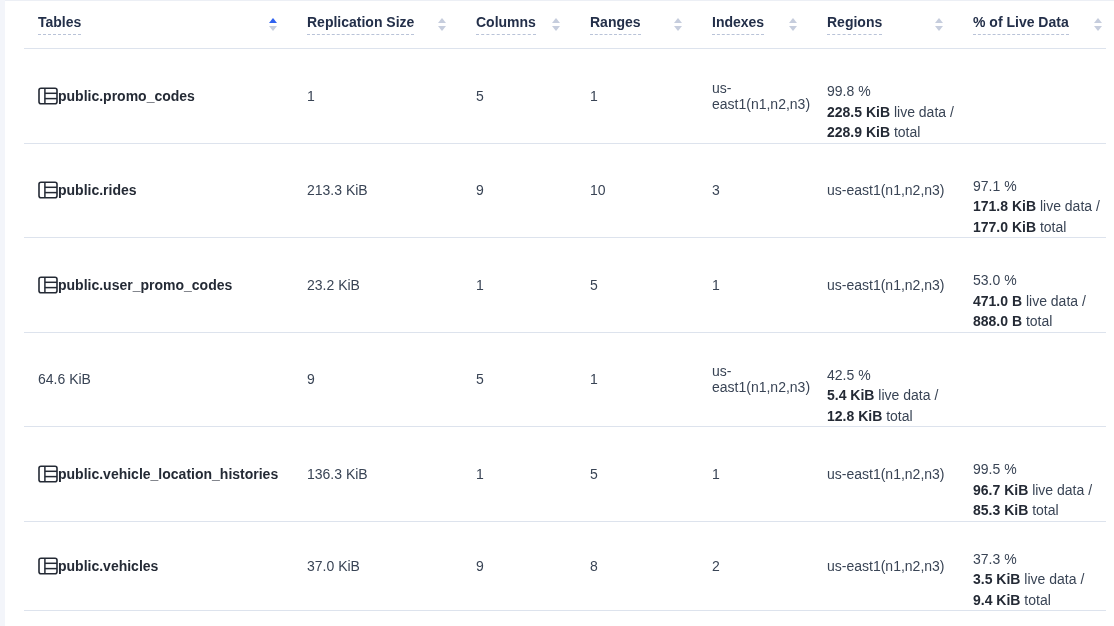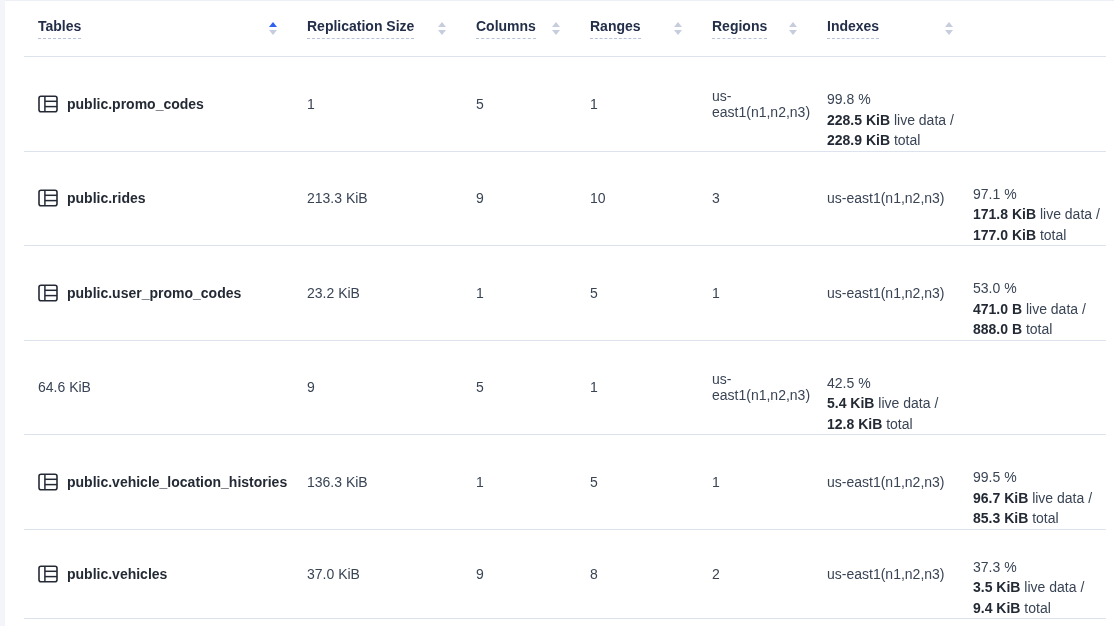--- a/index.html
+++ b/index.html
@@ -16,21 +16,21 @@
   .card {
     position: absolute; left: 5px; top: 0; width: 1109px; height: 626px;
     background: #ffffff; border-top: 1px solid #eceff5;
   }
   .tablewrap { margin-left: 19px; width: 1082px; }
 
   .hrow, .row {
     display: grid;
     grid-template-columns: 267px 169px 114px 122px 115px 146px minmax(0,1fr);
   }
-  .hrow { height: 56px; border-bottom: 1px solid #dde3ed; }
+  .hrow { height: 48px; border-bottom: 1px solid #dde3ed; }
   .row  { height: 94.5px; border-bottom: 1px solid #dde3ed; }
   .row:last-child { height: 89.5px; }
 
   .hcell {
     display: flex; align-items: center; justify-content: space-between;
     padding-left: 16px; padding-right: 14px; cursor: pointer;
   }
   .hcell:first-child { padding-left: 14px; }
   .hcell:last-child  { padding-right: 4px; }
   .hlabel {
@@ -47,21 +47,21 @@
     width: 0; height: 0; border-left: 4.5px solid transparent;
     border-right: 4.5px solid transparent; border-top: 5.5px solid #c6cddd;
   }
   .tri-up.active { border-bottom-color: #2f62f0; }
 
   .cell {
     display: flex; align-items: center; padding-left: 16px;
     font-size: 14px; color: #394455; overflow: hidden;
   }
   .cell:first-child { padding-left: 14px; }
-  .namecell { gap: 9px; }
+  .namecell { }
   .tname { font-weight: 700; color: #242a35; cursor: pointer; white-space: nowrap; }
   .ticon { flex: 0 0 auto; display: flex; }
   .pctcell { flex-direction: column; align-items: flex-start; justify-content: flex-end; line-height: 20.5px; overflow: visible; }
   .pctcell div { white-space: nowrap; }
   .b { font-weight: 700; color: #242a35; margin-top: 12px; }
 </style>
 </head>
 <body>
 
 <div class="page-edge"></div>
@@ -91,28 +91,35 @@
           </span>
       </div>
       <div class="hcell">
         <span class="hlabel">Ranges</span>
         <span class="sorticons">
             <span class="tri-up"></span>
             <span class="tri-down"></span>
           </span>
       </div>
       <div class="hcell">
+        <span class="hlabel">Indexes</span>
+        <span class="sorticons">
+            <span class="tri-up"></span>
+            <span class="tri-down"></span>
+          </span>
+      </div>
+      <div class="hcell">
         <span class="hlabel">Regions</span>
         <span class="sorticons">
             <span class="tri-up"></span>
             <span class="tri-down"></span>
           </span>
       </div>
       <div class="hcell">
-        <span class="hlabel">Indexes</span>
+        <span class="hlabel">% of Live Data</span>
         <span class="sorticons">
             <span class="tri-up"></span>
             <span class="tri-down"></span>
           </span>
       </div>
     </div>
 
     <div id="rows-container">
       <div class="row">
         <div class="cell namecell">

